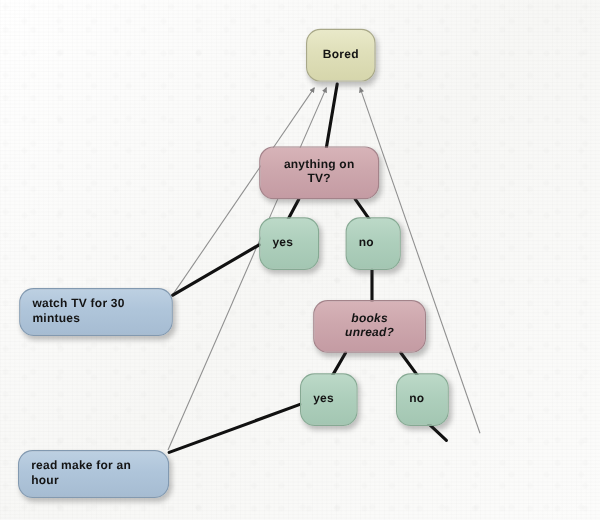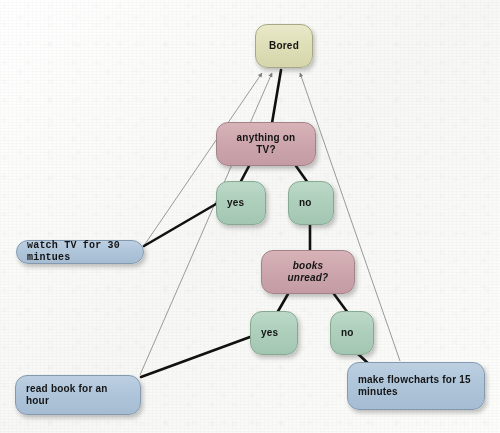--- a/index.html
+++ b/index.html
@@ -120,38 +120,34 @@
   </div>
 
   <div class="node n-branch" style="left:216px; top:181px; width:50px; height:44px;">
     <span class="label">yes</span>
   </div>
 
   <div class="node n-branch" style="left:288px; top:181px; width:46px; height:44px;">
     <span class="label">no</span>
   </div>
 
-  <div class="node n-action" style="left:16px; top:240px; width:128px; height:24px;font-family:Liberation Mono, monospace;">
+  <div class="node n-action" style="left:16px; top:240px; width:128px; height:40px;">
     <span class="label">watch TV for 30 mintues</span>
   </div>
 
   <div class="node n-decision" style="left:261px; top:250px; width:94px; height:44px;font-style:italic;">
     <span class="label">books unread?</span>
   </div>
 
   <div class="node n-branch" style="left:250px; top:311px; width:48px; height:44px;">
     <span class="label">yes</span>
   </div>
 
   <div class="node n-branch" style="left:330px; top:311px; width:44px; height:44px;">
     <span class="label">no</span>
   </div>
 
   <div class="node n-action" style="left:15px; top:375px; width:126px; height:40px;">
-    <span class="label">read book for an hour</span>
+    <span class="label">read make for an hour</span>
   </div>
 
-  <div class="node n-action" style="left:347px; top:362px; width:138px; height:48px;">
-    <span class="label">make flowcharts for 15
-minutes</span>
-  </div>
 
 </div>
 
 </body></html>

